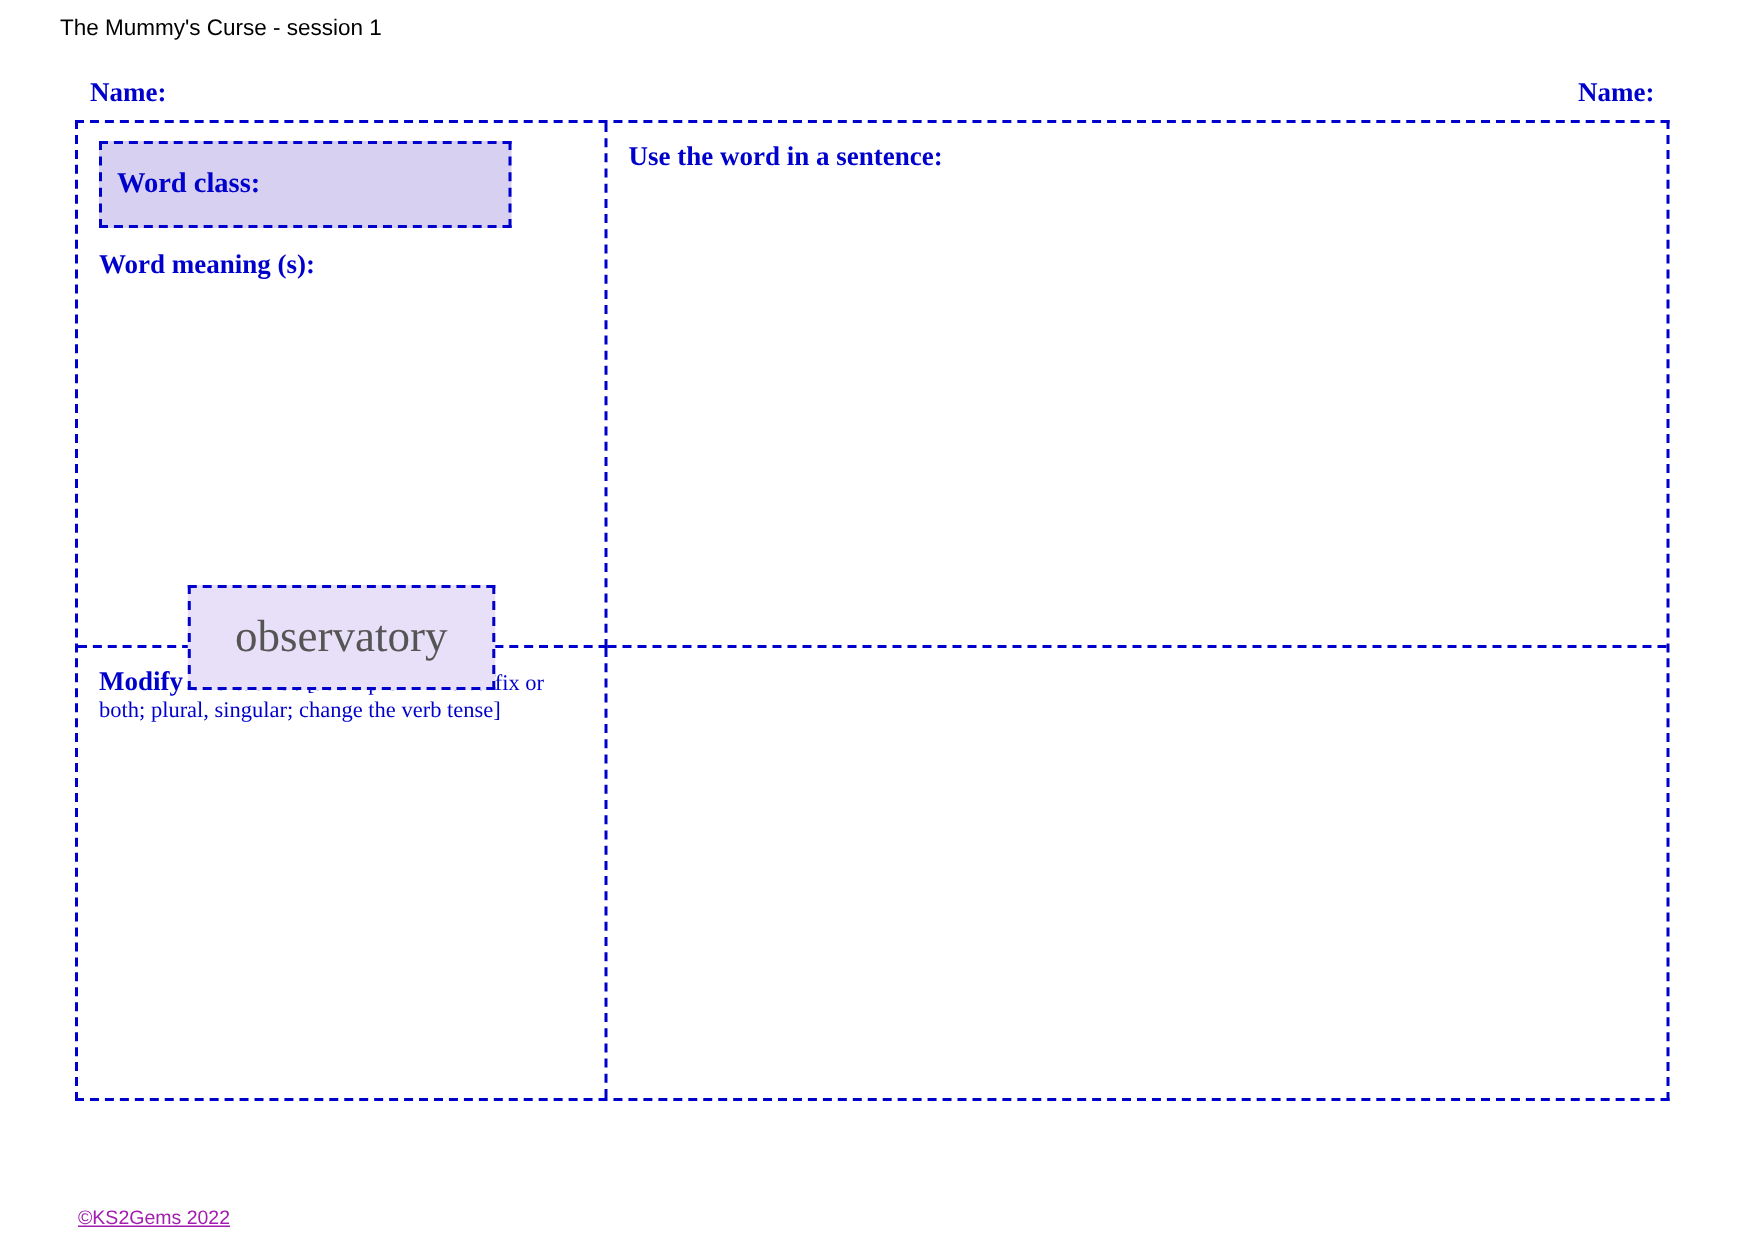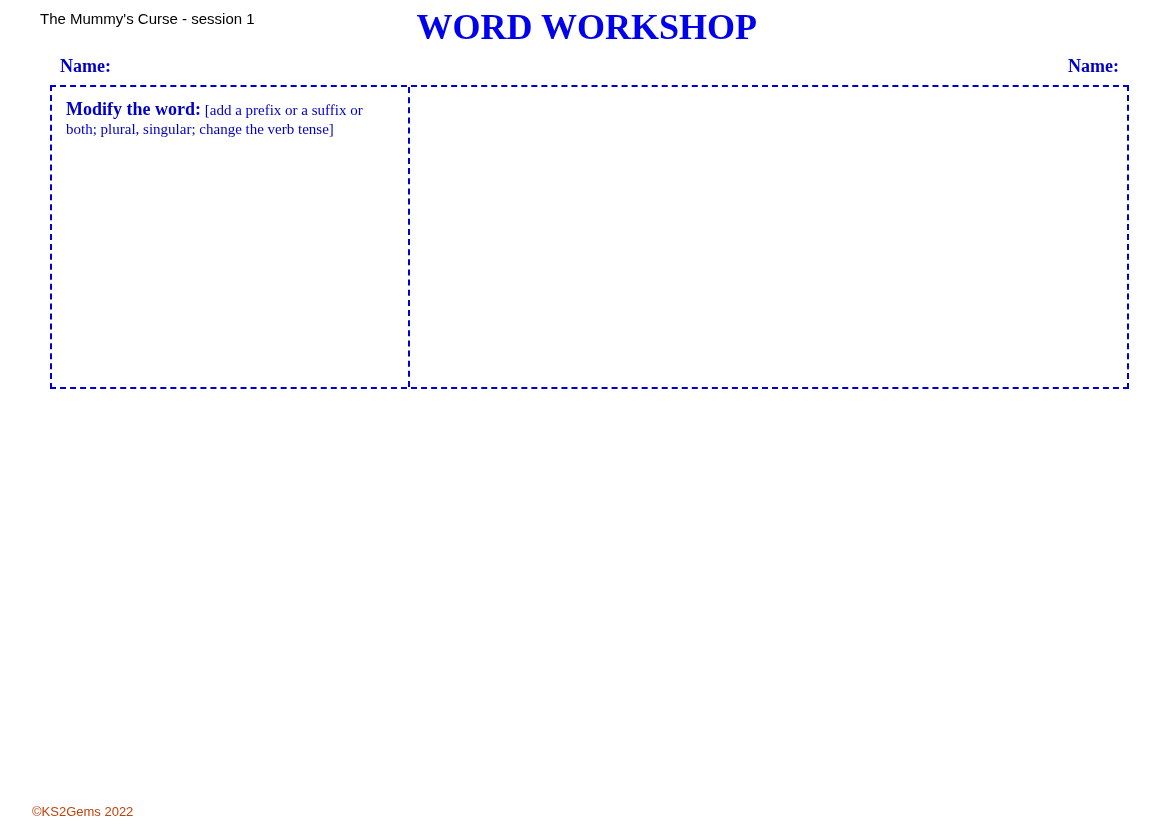--- a/index.html
+++ b/index.html
@@ -13,21 +13,21 @@
       height: 827px;
       background: #ffffff;
       font-family: 'Comic Sans MS', 'Chalkboard SE', cursive;
       position: relative;
       overflow: hidden;
     }
 
     .page-container {
       width: 1170px;
       height: 827px;
-      padding: 10px 31px 10px 40px;
+      padding: 10px 47px 10px 40px;
       position: relative;
     }
 
     .header-row {
       display: flex;
       justify-content: space-between;
       align-items: flex-start;
       margin-bottom: 4px;
     }
 
@@ -42,21 +42,21 @@
       font-weight: bold;
       color: #0000ee;
       text-align: center;
       flex: 1;
       margin-top: -4px;
     }
 
     .name-date-row {
       display: flex;
       justify-content: space-between;
-      margin: 8px 0 8px 0;
+      margin: 24px 0 8px 0;
       padding: 0 20px;
     }
 
     .name-label, .date-label {
       font-size: 18px;
       font-weight: bold;
       color: #0000cc;
       font-family: 'Comic Sans MS', cursive;
     }
 
@@ -161,52 +161,67 @@
       padding: 16px 30px;
       font-size: 30px;
       color: #555555;
       font-family: 'Comic Sans MS', cursive;
       white-space: nowrap;
     }
 
     .footer {
       position: absolute;
       bottom: 8px;
-      left: 32px;
+      left: 52px;
       font-size: 13px;
-      color: #c2410c;
+      color: #a21caf;
       font-family: Arial, sans-serif;
+      text-decoration: underline;
     }
 
     .sentence-label {
       font-size: 18px;
       font-weight: bold;
       color: #0000cc;
       font-family: 'Comic Sans MS', cursive;
     }
   </style>
 </head>
 <body>
 
 <div class="page-container">
 
   <div class="header-row">
     <span class="subtitle">The Mummy's Curse - session 1</span>
-    <span class="main-title">WORD WORKSHOP</span>
     <span style="width:220px;"></span>
   </div>
 
   <div class="name-date-row">
     <span class="name-label">Name:</span>
     <span class="date-label">Name:</span>
   </div>
 
   <div class="main-grid">
 
-
+    <div class="top-left">
+      <div class="word-class-box">
+        <span class="word-class-label">Word class:</span>
+      </div>
+      <div class="section-label">Word meaning (s):</div>
+
+      <div class="word-center-container">
+        <div class="word-box">
+          <span>observatory</span>
+        </div>
+      </div>
+    </div>
+
+    <div class="top-right">
+      <span class="sentence-label">Use the word in a sentence:</span>
+    </div>
 
     <div class="bottom-left">
       <div>
         <span class="section-label-inline">Modify the word:</span><span class="section-label-normal"> [add a prefix or a suffix or both; plural, singular; change the verb tense]</span>
       </div>
     </div>
 
 
 
   </div>

